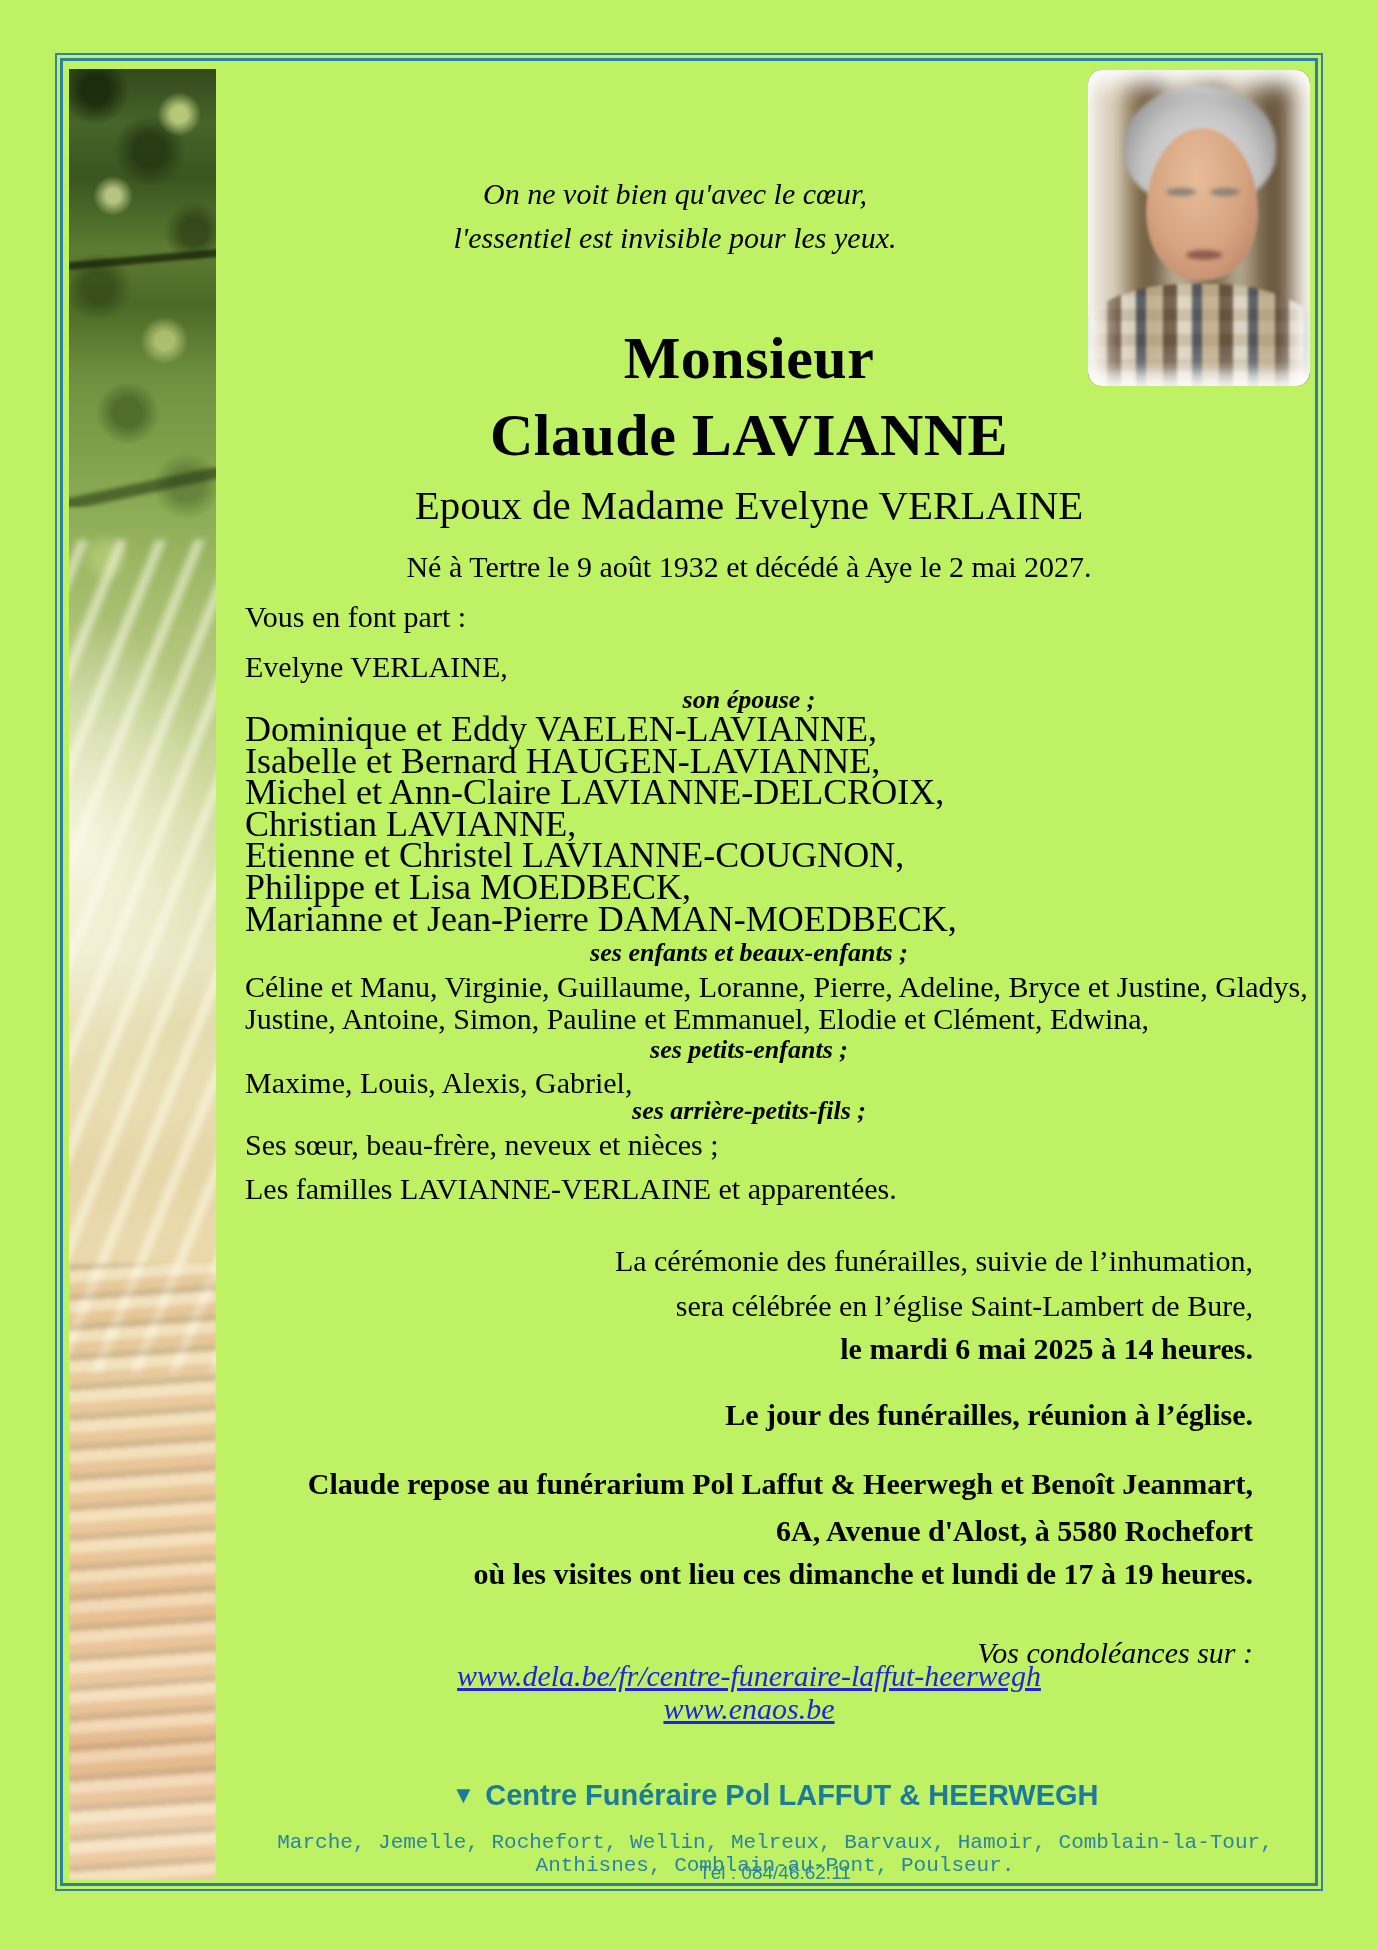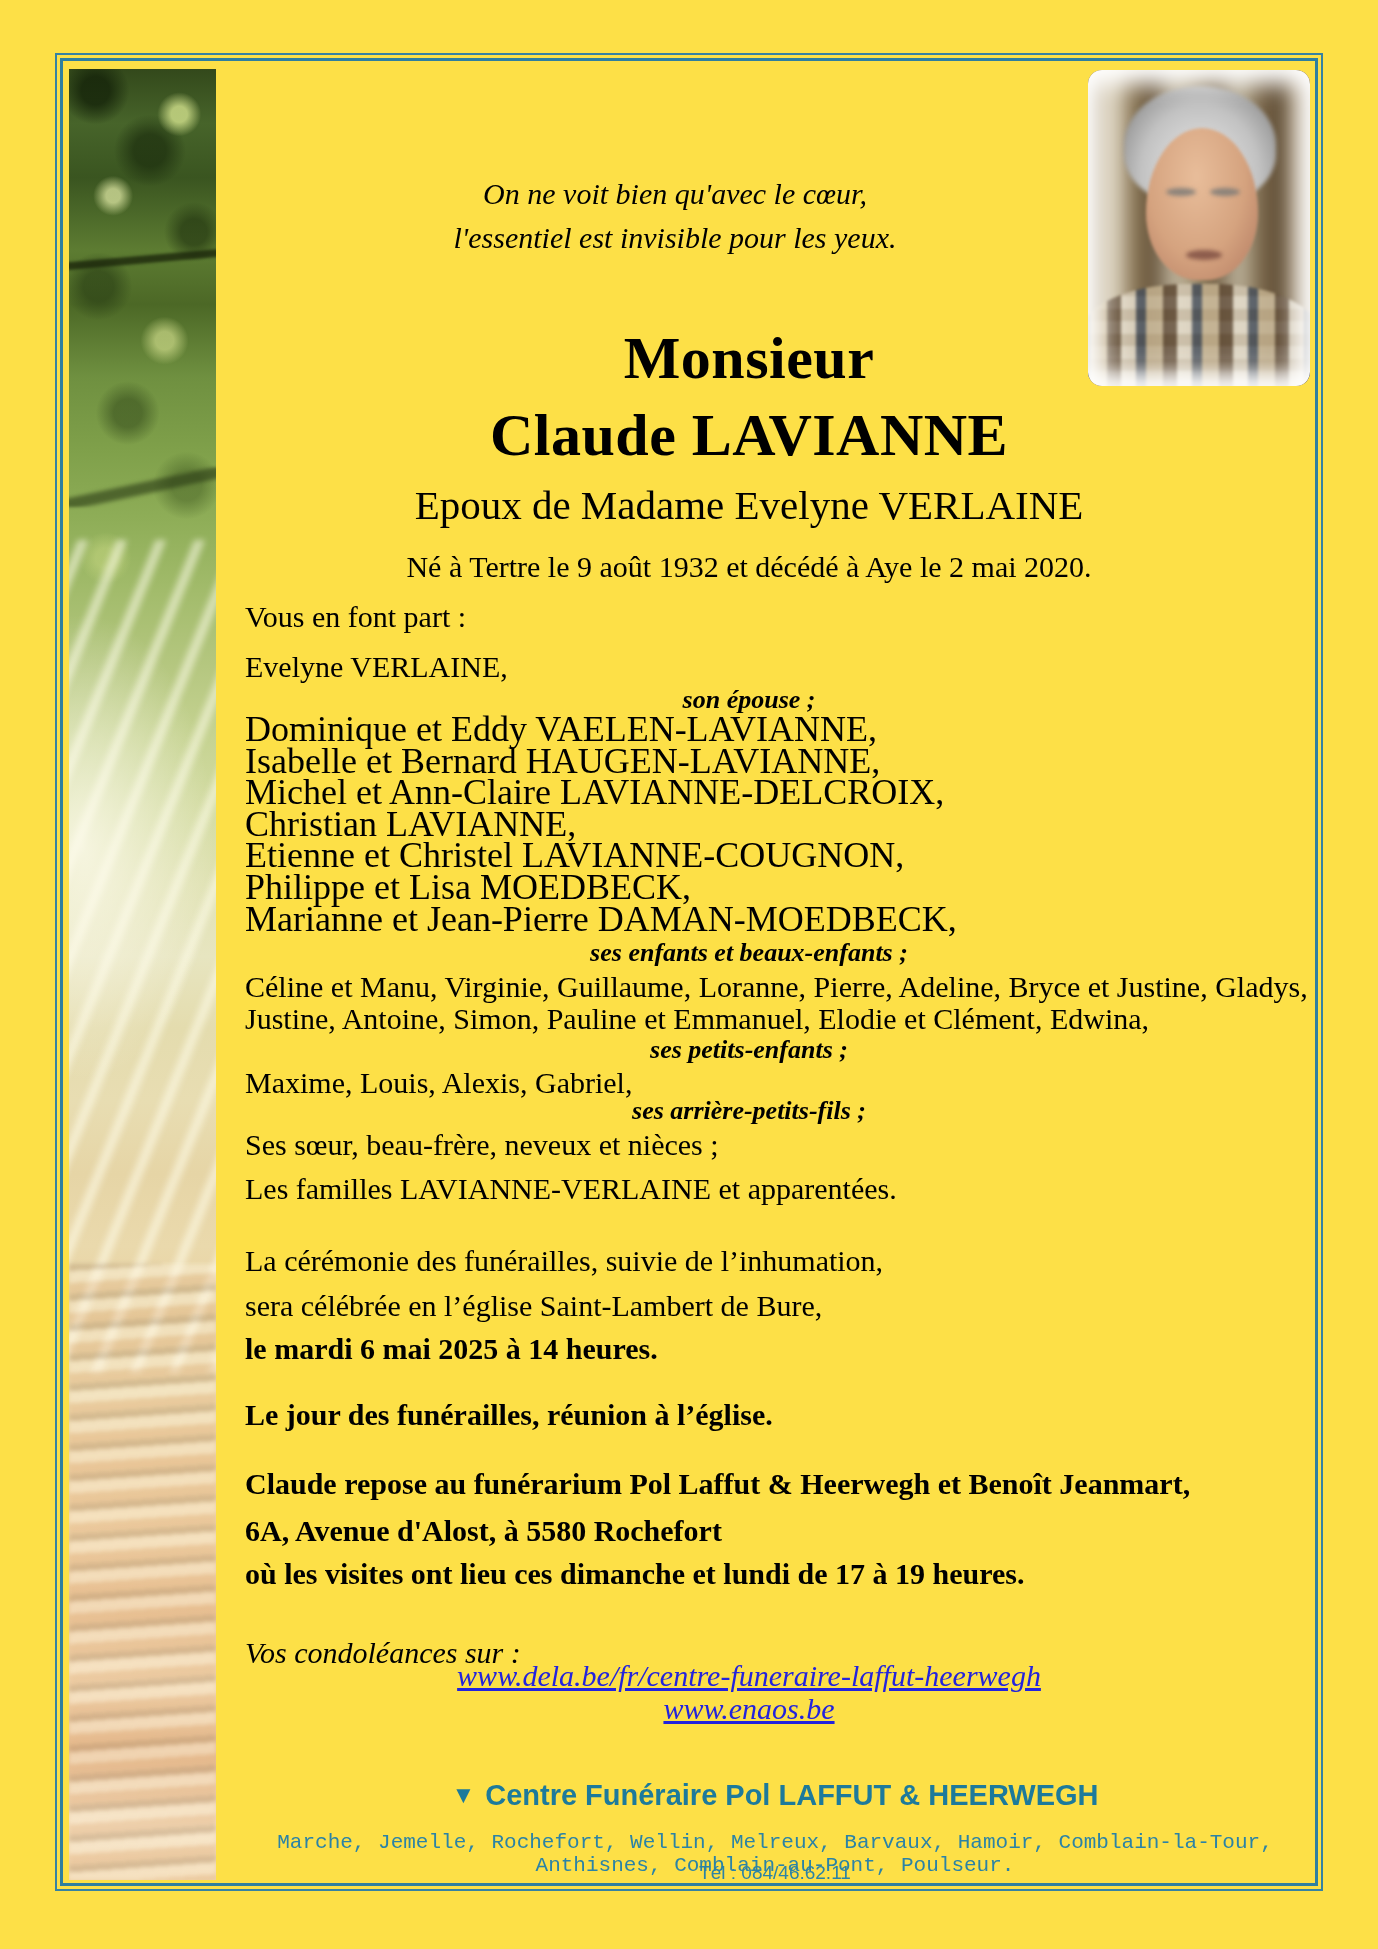--- a/index.html
+++ b/index.html
@@ -1,16 +1,16 @@
 <!DOCTYPE html>
 <html><head>
 <meta charset="utf-8">
 <style>
   html,body{margin:0;padding:0;background:#ffffff;}
-  .page{position:relative;width:1378px;height:1949px;background:#fde047;overflow:hidden;
+  .page{position:relative;width:1378px;height:1949px;background:#bef264;overflow:hidden;
         font-family:"Liberation Serif", serif;color:#000;}
   
   .frame-outer{position:absolute;left:55px;top:53px;width:1268px;height:1838px;
         border:2px solid #3682a2;box-sizing:border-box;padding:3px;}
   .frame-inner{width:100%;height:100%;border:3px solid #2f7f9f;box-sizing:border-box;}
   
   .sidebar{position:absolute;left:69px;top:69px;width:147px;height:1811px;overflow:hidden;
     background:
       radial-gradient(circle at 18% 1.2%, rgba(18,32,8,.75) 0 14px, rgba(18,32,8,0) 34px),
       radial-gradient(circle at 75% 2.5%, rgba(210,225,140,.8) 0 8px, rgba(210,225,140,0) 22px),
@@ -78,21 +78,21 @@
   .abs{position:absolute;}
   .col{left:245px;width:1008px;}
   .quote{left:440px;width:470px;font-style:italic;font-size:30px;line-height:44px;text-align:center;}
   .quote .attribution{text-align:right;}
   .main-title{top:320px;text-align:center;font-weight:bold;font-size:60px;line-height:77px;letter-spacing:.5px;}
   .spouse-line{top:481px;text-align:center;font-size:41px;line-height:48px;}
   .birth-line{top:550px;text-align:center;font-size:30px;}
   .body-line{font-size:30px;line-height:34px;}
   .role{text-align:center;font-weight:bold;font-style:italic;font-size:26px;}
   .names{top:714px;font-size:36px;line-height:31.6px;white-space:nowrap;}
-  .center{text-align:left;}
+  .center{text-align:right;}
   .bold{font-weight:bold;}
   .italic{font-style:italic;margin-top:12px;}
   .link-line{text-align:center;font-size:30px;font-style:italic;}
   .link-line a{color:#2323dd;text-decoration:underline;}
   .footer-brand{top:1779px;left:245px;width:1060px;text-align:center;
       font-family:"Liberation Sans", sans-serif;font-weight:700;font-size:29px;color:#1d7a9b;}
   .footer-brand .tri{font-size:24px;vertical-align:2px;margin-right:10px;}
   .footer-locations{top:1831px;left:245px;width:1060px;text-align:center;
       font-family:Liberation Mono, monospace;font-size:21px;color:#2b83a6;}
   .footer-phone{top:1862px;left:245px;width:1060px;text-align:center;
@@ -130,21 +130,21 @@
     <div>On ne voit bien qu'avec le cœur,</div>
     <div>l'essentiel est invisible pour les yeux.</div>
   </div>
 
   <div class="abs col main-title">
     <div>Monsieur</div>
     <div>Claude LAVIANNE</div>
   </div>
 
   <div class="abs col spouse-line">Epoux de Madame Evelyne VERLAINE</div>
-  <div class="abs col birth-line">Né à Tertre le 9 août 1932 et décédé à Aye le 2 mai 2020.</div>
+  <div class="abs col birth-line">Né à Tertre le 9 août 1932 et décédé à Aye le 2 mai 2027.</div>
 
   <div class="abs col body-line" style="top:600px">Vous en font part :</div>
   <div class="abs col body-line" style="top:650px">Evelyne VERLAINE,</div>
   <div class="abs col role" style="top:685px">son épouse ;</div>
 
   <div class="abs col names">
     <div>Dominique et Eddy VAELEN-LAVIANNE,</div>
     <div>Isabelle et Bernard HAUGEN-LAVIANNE,</div>
     <div>Michel et Ann-Claire LAVIANNE-DELCROIX,</div>
     <div>Christian LAVIANNE,</div>

